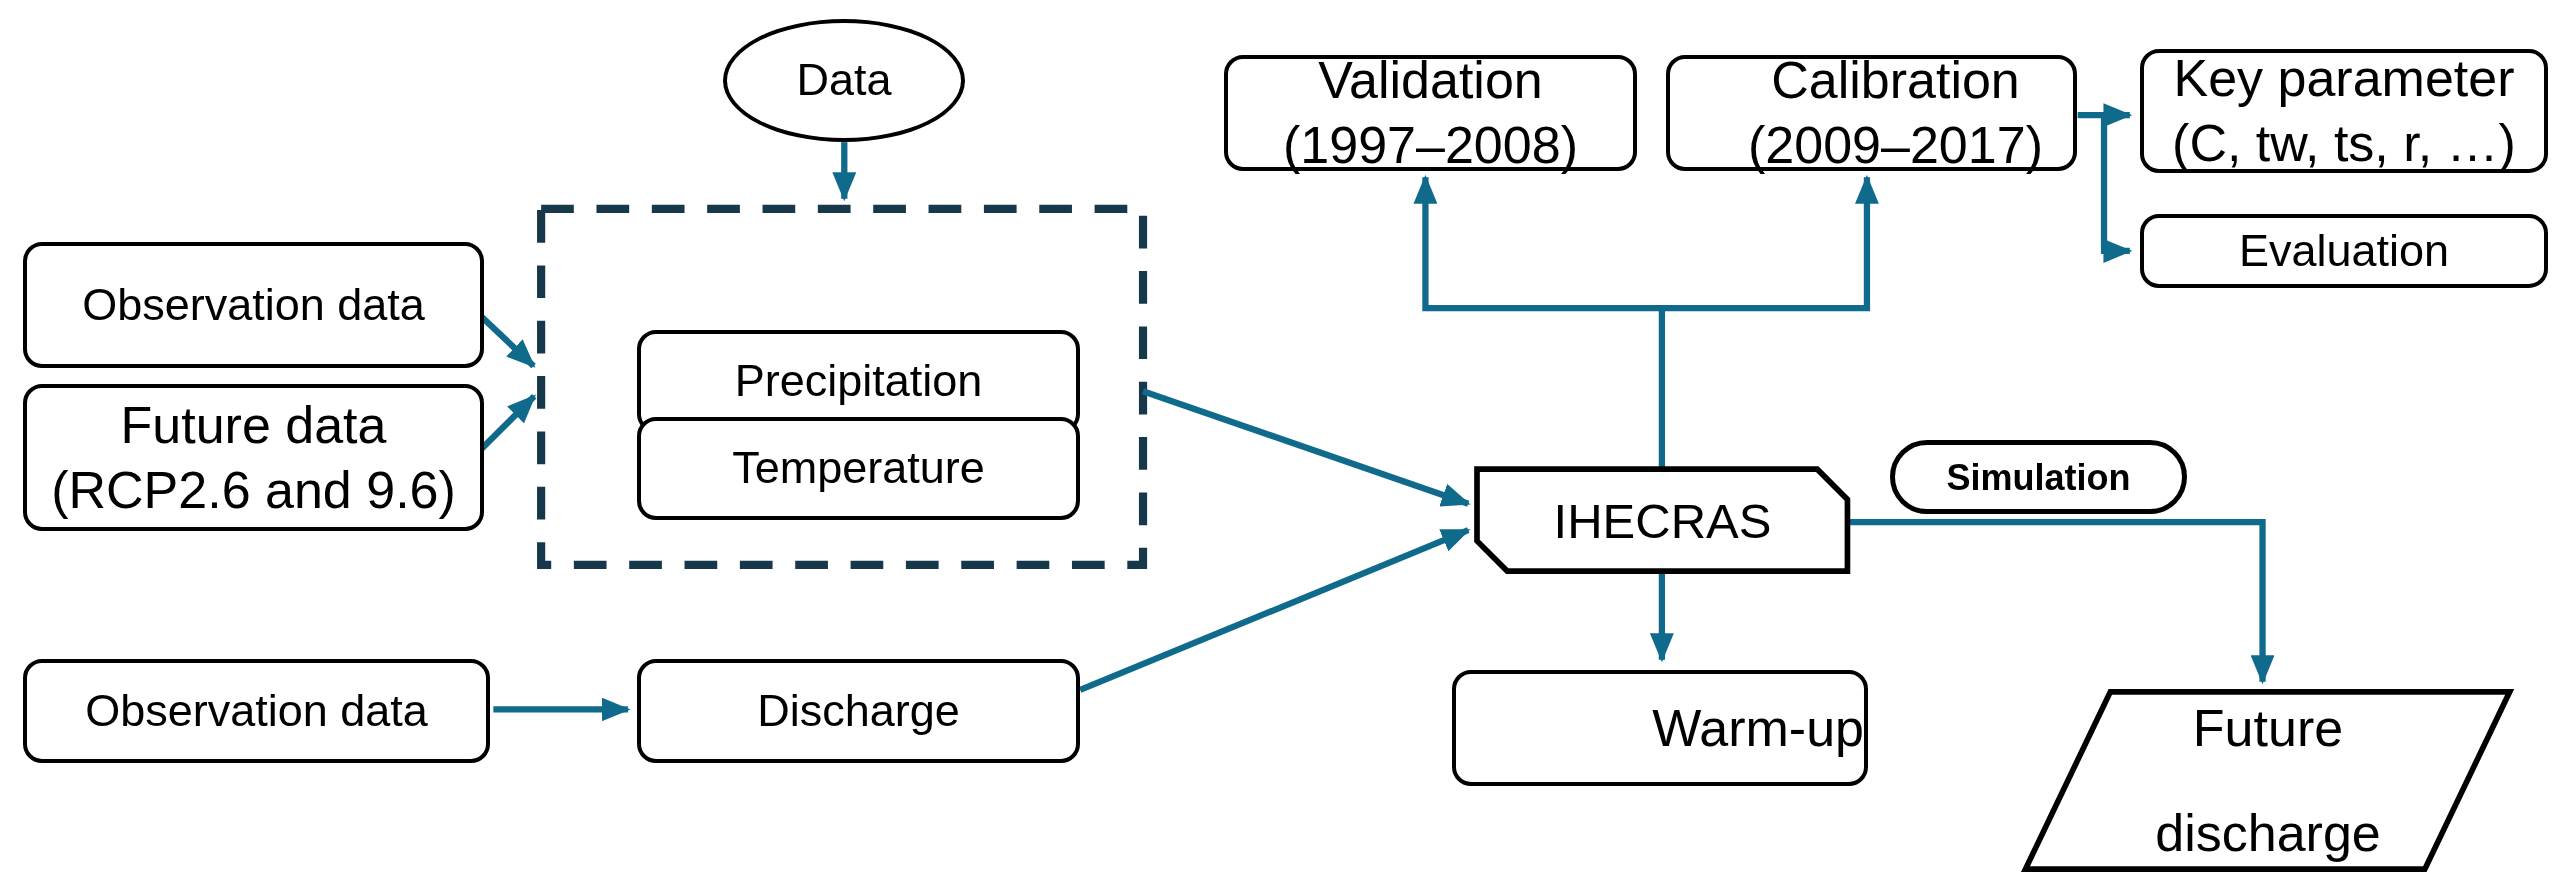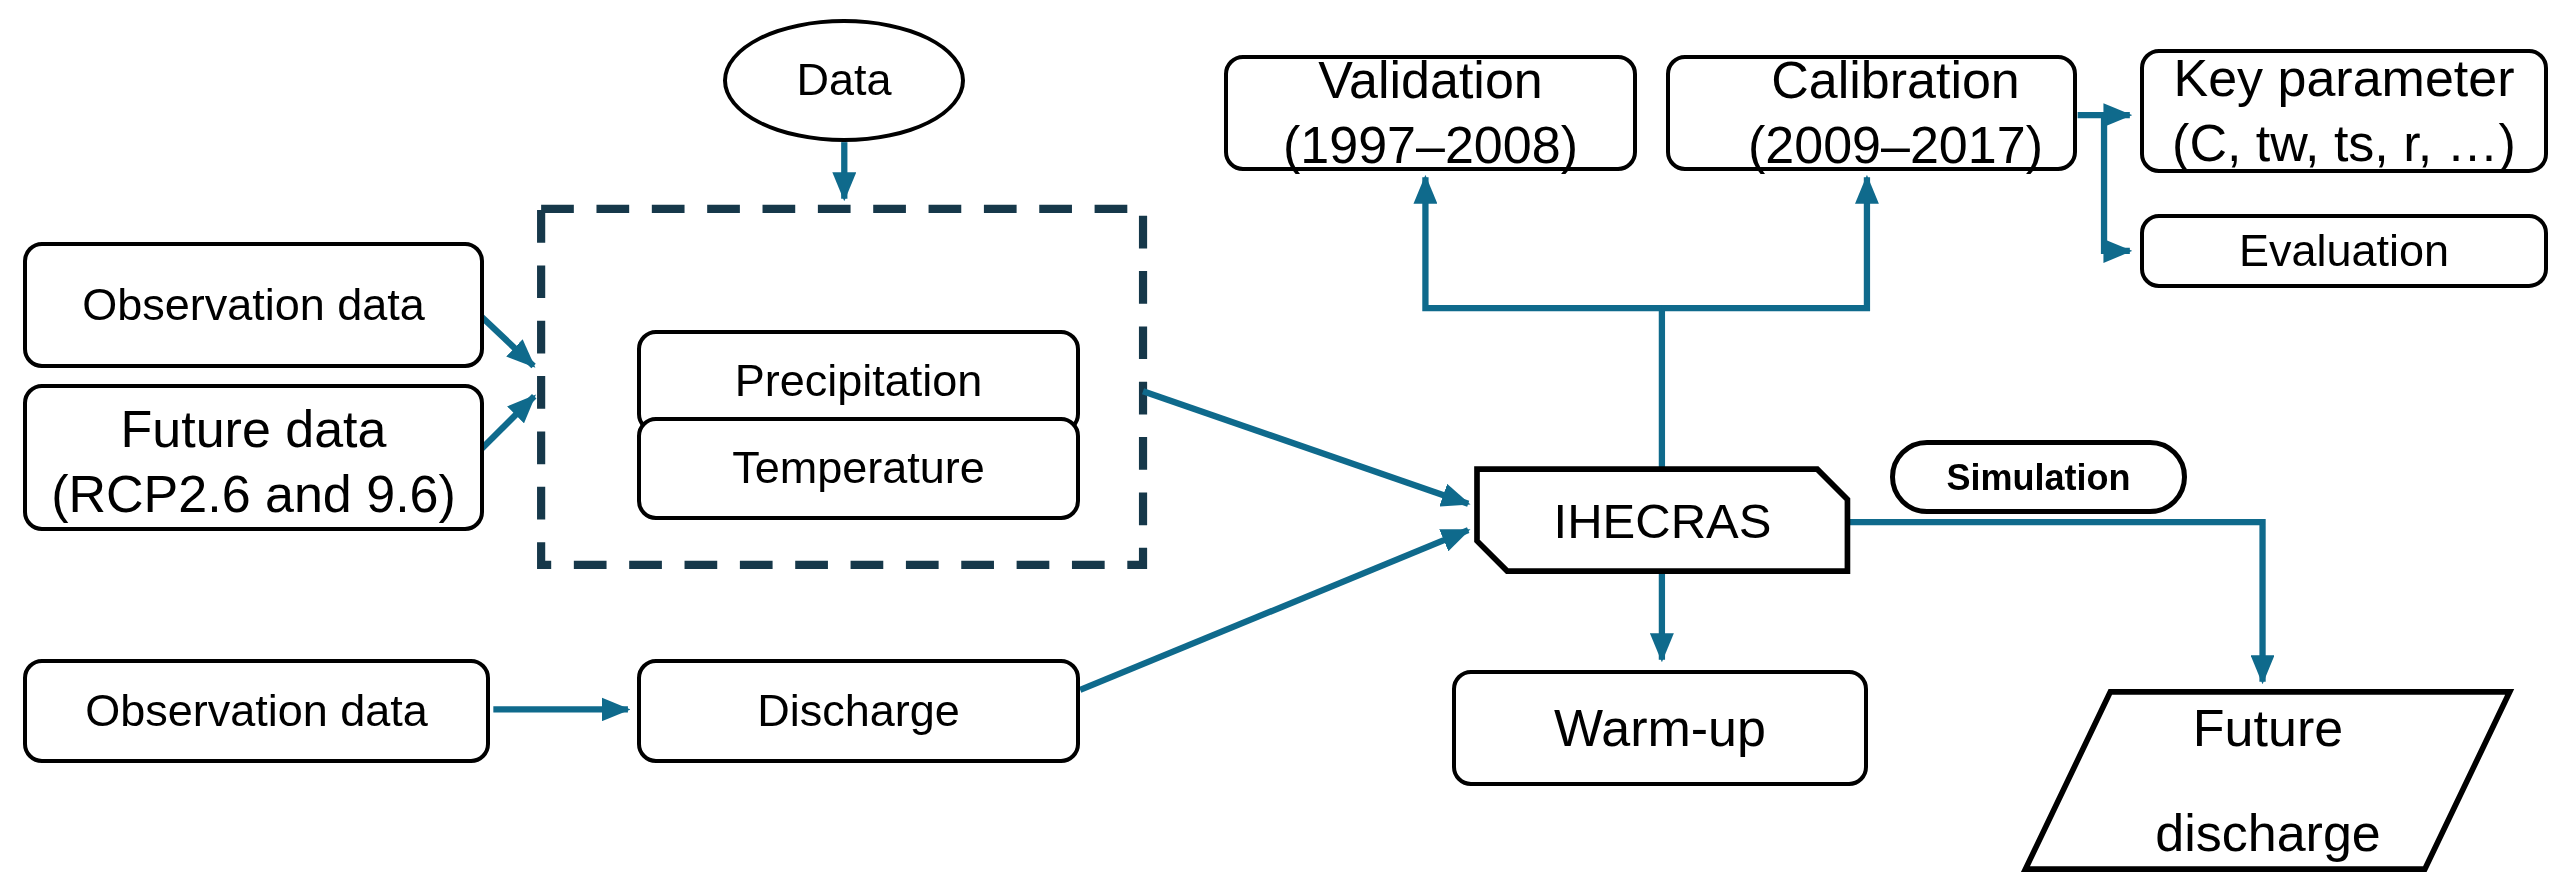--- a/index.html
+++ b/index.html
@@ -37,32 +37,32 @@
   .stadium  { border-radius: 44px; border-width: 5px; }
   .two-line { font-size: 52px; }
   .no-box {
     border: none;
     background: transparent;
   }
   .bold { font-weight: bold; }
   
   .n-data          { left: 723px; top:   19px; width: 242px; height: 123px; }
   .n-obs-top       { left:   23px; top:  242px; width: 461px; height: 126px; }
-  .n-future        { left:   23px; top:  384px; width: 461px; height: 147px; justify-content: flex-end; }
+  .n-future        { left:   23px; top:  384px; width: 461px; height: 147px; }
   .n-precip        { left: 637px; top:  282px; width: 443px; height: 103px; margin-top: 48px; }
   .n-temp          { left: 637px; top:  417px; width: 443px; height: 103px; }
   .n-obs-bot       { left:   23px; top: 659px; width: 467px; height: 104px; }
   .n-discharge     { left: 637px; top: 659px; width: 443px; height: 104px; }
   .n-validation    { left: 1224px; top:   55px; width: 413px; height: 116px; }
   .n-calibration   { left: 1666px; top:   55px; width: 411px; height: 116px; padding-left: 48px; }
   .n-keyparam      { left: 2140px; top:   49px; width: 408px; height: 124px; }
   .n-evaluation    { left: 2140px; top:  214px; width: 408px; height: 74px; }
   .n-ihecras       { left: 1477px; top:  471px; width: 371px; height: 102px; font-size: 49px; }
   .n-simulation    { left: 1890px; top:  440px; width: 297px; height: 74px; font-size: 36px; }
-  .n-warmup        { left: 1452px; top: 670px; width: 416px; height: 116px; }
+  .n-warmup        { left: 1452px; top: 670px; width: 416px; height: 116px; align-items: flex-end; }
   .n-futuredis     { left: 2026px; top: 692px; width: 484px; height: 177px; gap: 40px; }
 </style>
 </head>
 <body>
 
 <div class="canvas">
 
   <svg class="overlay" viewBox="0 0 4095 1396">
     <defs>
       <marker id="ah" markerUnits="userSpaceOnUse" markerWidth="46" markerHeight="38" refX="42" refY="19" orient="auto">

